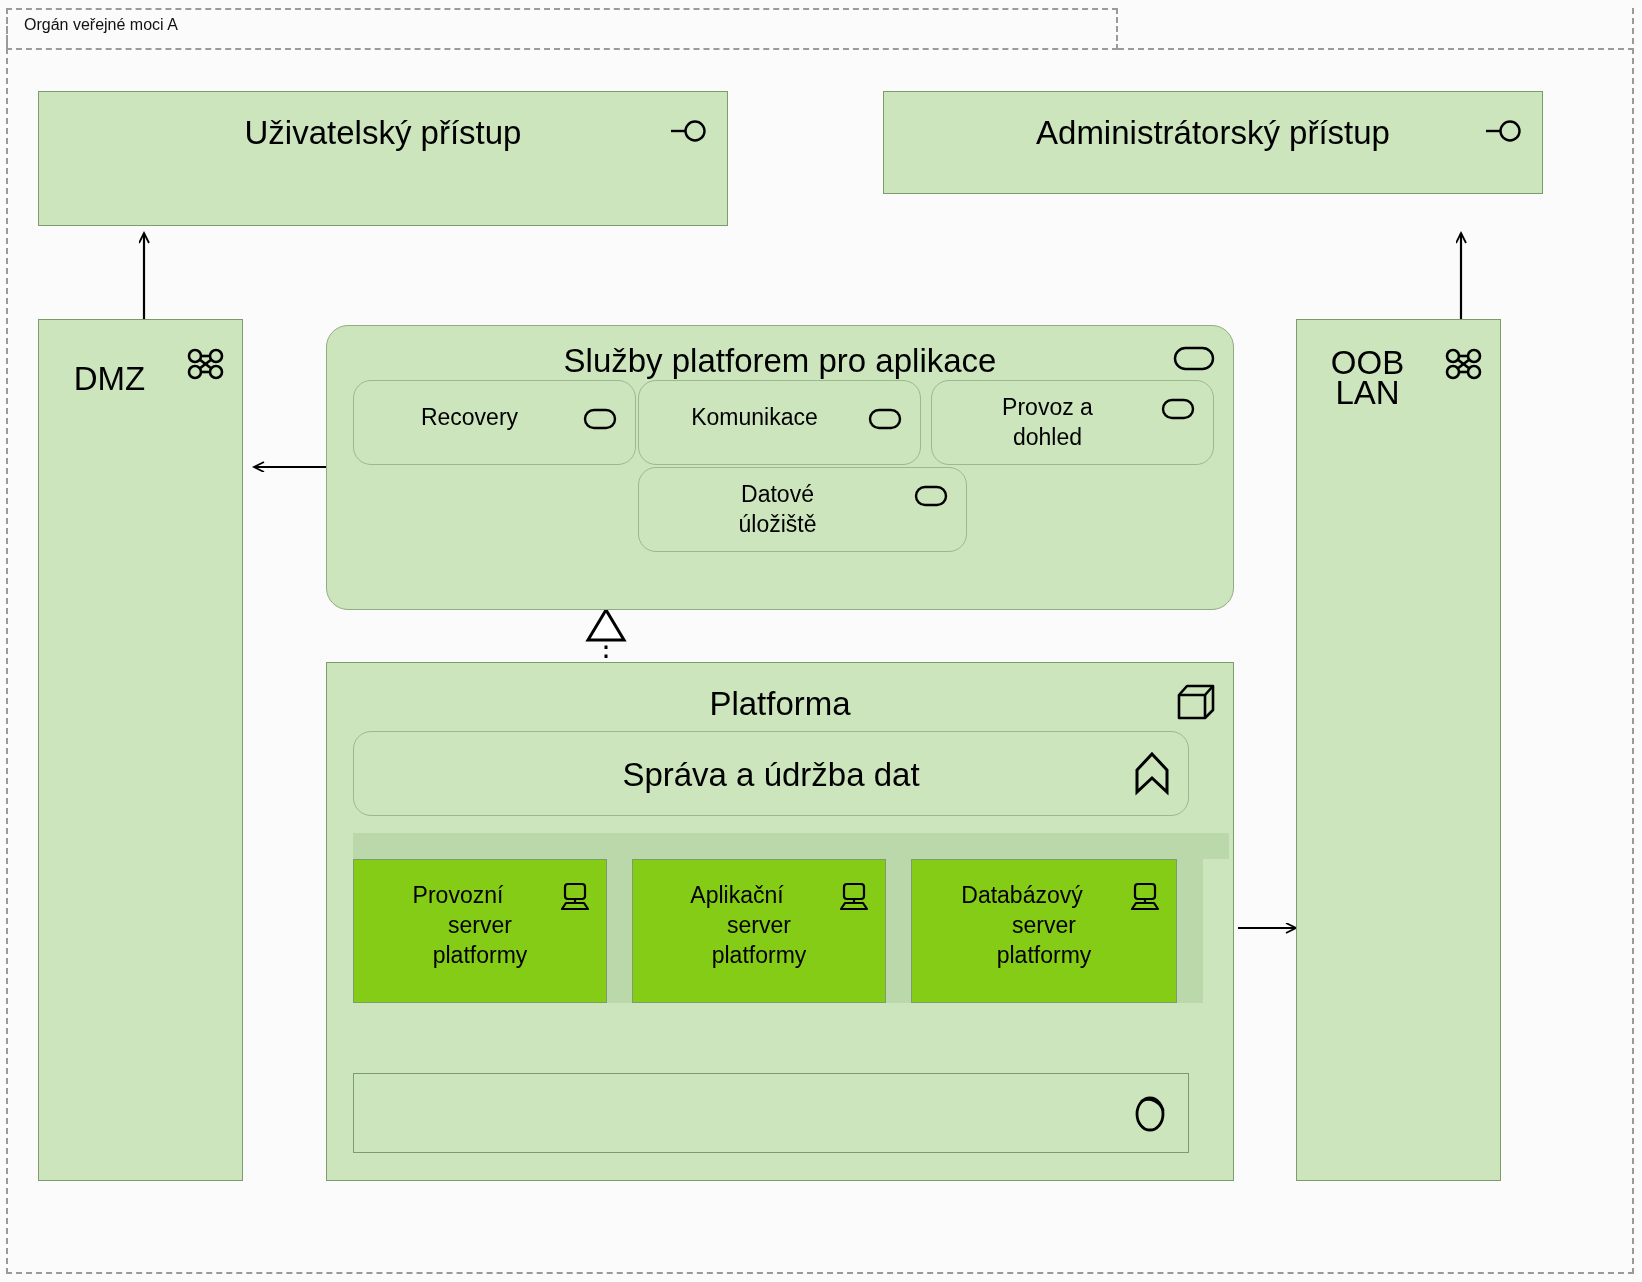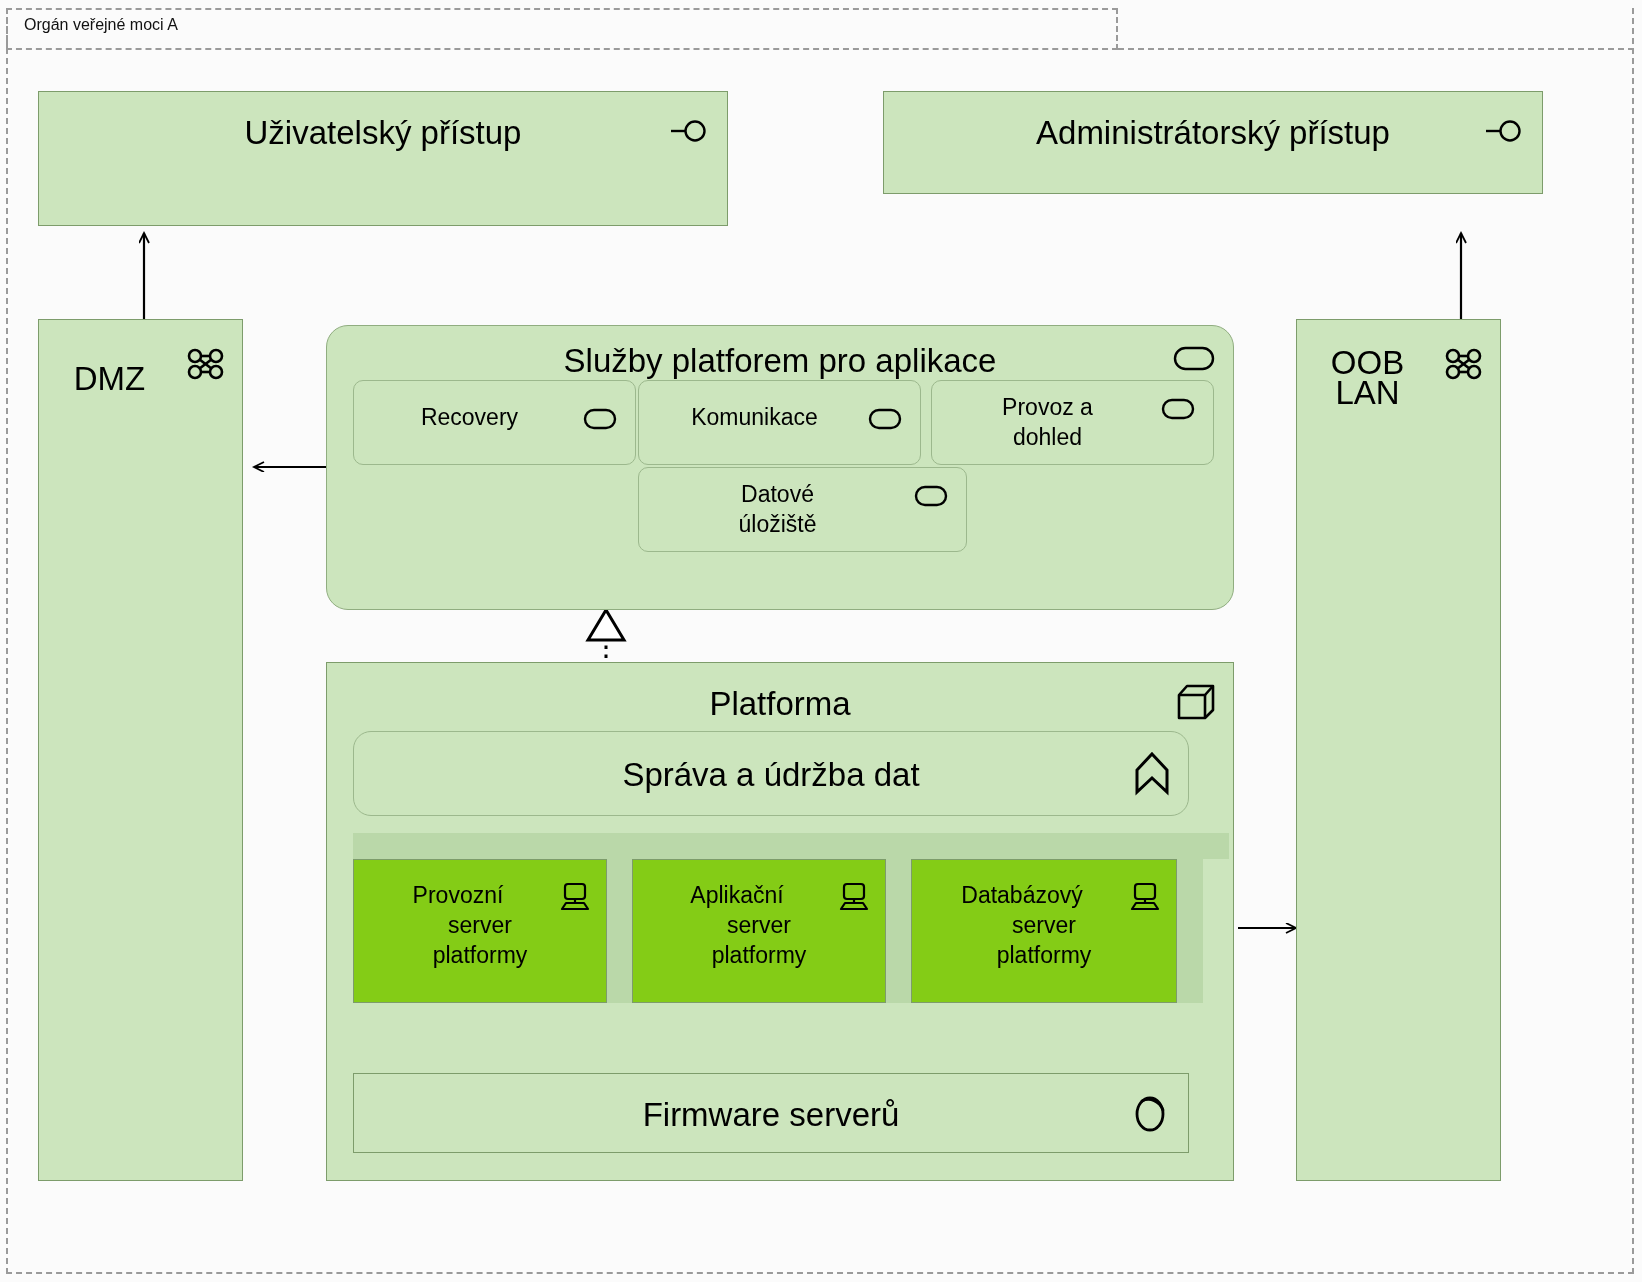--- a/index.html
+++ b/index.html
@@ -86,21 +86,21 @@
     box-sizing: border-box;
     background: #cce5bd;
     border: 1px solid #90ad80;
     border-radius: 22px;
   }
   .svc-inner {
     position: absolute;
     box-sizing: border-box;
     background: #cce5bd;
     border: 1px solid #9cb88d;
-    border-radius: 10px;
+    border-radius: 18px;
   }
 
   
   .icon {
     position: absolute;
     line-height: 0;
   }
 
   
   .device {
@@ -346,21 +346,20 @@
           <svg width="34" height="30" viewBox="0 0 34 30">
             <rect x="7" y="2" width="20" height="15" rx="3" ry="3" fill="none" stroke="#000" stroke-width="2.2"></rect>
             <line x1="17" y1="17" x2="17" y2="21" stroke="#000" stroke-width="2.2"></line>
             <polygon points="4,27 30,27 26,21 8,21" fill="none" stroke="#000" stroke-width="2.2" stroke-linejoin="round"></polygon>
           </svg>
         </span>
       </div>
     </div>
 
     <div class="el" style="left:26px; top:410px; width:836px; height:80px; border-color:#7d9c6b;">
-      <div class="el-label text-24" style="top:22px;">Firmware serverů</div>
       <span class="icon" style="right:18px; top:14px;">
         <svg width="40" height="46" viewBox="0 0 40 46">
           <ellipse cx="20" cy="26" rx="13" ry="16" fill="none" stroke="#000" stroke-width="2.8"></ellipse>
           <path d="M12,13 A16,18 0 0 1 33,22" fill="none" stroke="#000" stroke-width="2.8" stroke-linecap="round"></path>
         </svg>
       </span>
     </div>
   </div>
 
 </div>

